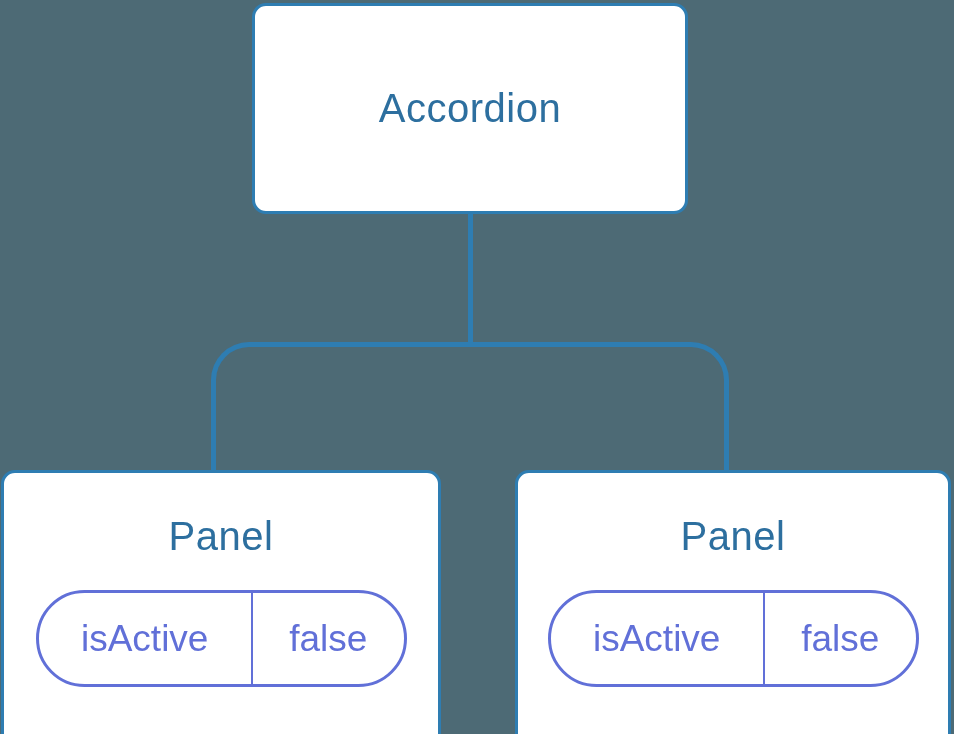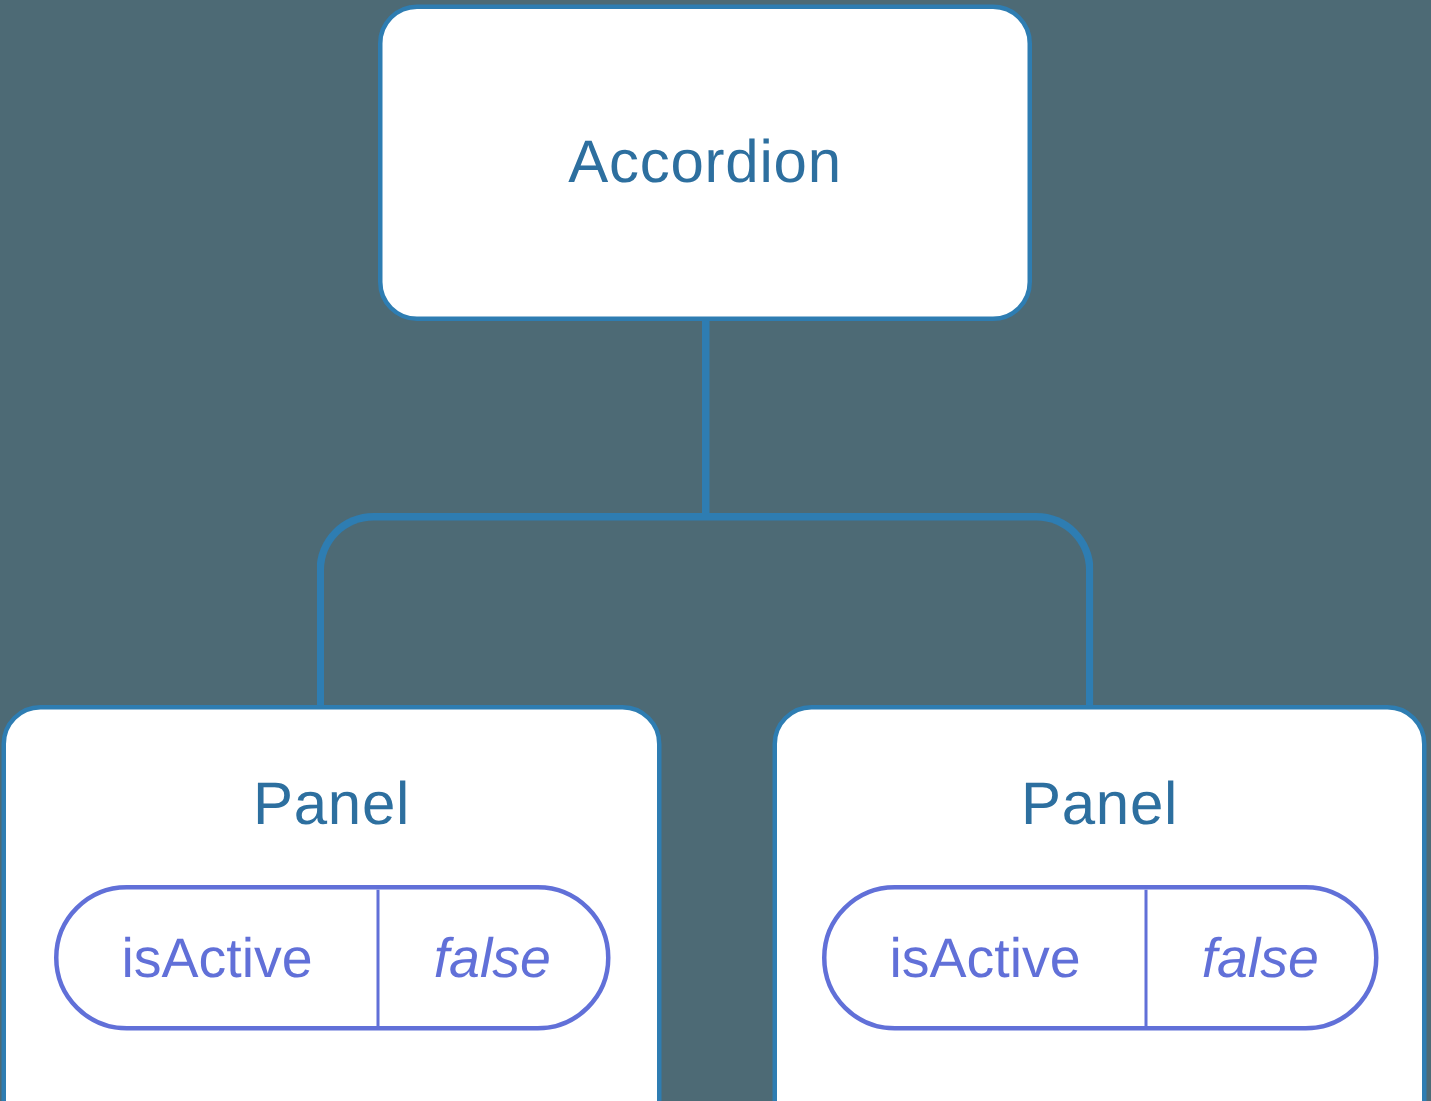--- a/index.html
+++ b/index.html
@@ -12,21 +12,21 @@
     width: 954px;
     height: 734px;
     background: var(--bg, #4D6A75);
     overflow: hidden;
     font-family: "Liberation Sans", sans-serif;
   }
   .node {
     position: absolute;
     background: var(--node-bg, #FFFFFF);
     border: 3px solid var(--line, #2E7DB2);
-    border-radius: 26px;
+    border-radius: 14px;
     box-sizing: border-box;
   }
   .root-node {
     left: 252px;
     top: 3px;
     width: 436px;
     height: 211px;
     display: flex;
     align-items: center;
     justify-content: center;
@@ -89,21 +89,21 @@
     align-items: center;
     justify-content: center;
     font-size: 37px;
     font-weight: 500;
     color: var(--accent, #6170D8);
   }
   .pill-key {
     width: 58.2%;
     border-right: 2.5px solid var(--accent, #6170D8);
   }
-  .pill-val { flex: 1; font-style: italic; }
+  .pill-val { flex: 1; }
 </style>
 </head>
 <body>
 
 <div class="stage">
 
   <div class="node root-node">
     <span class="node-label">Accordion</span>
   </div>
 

